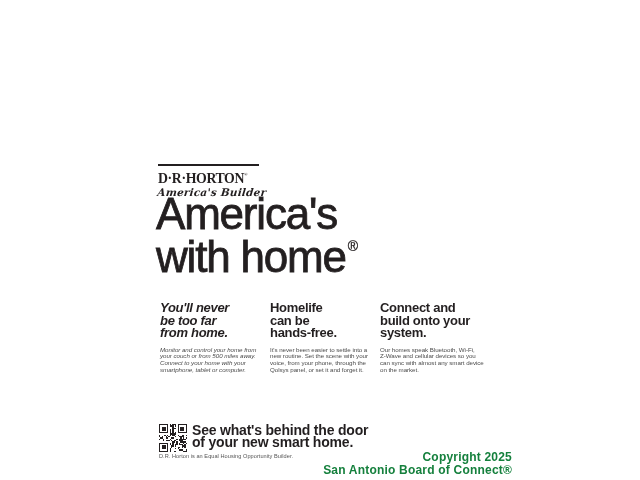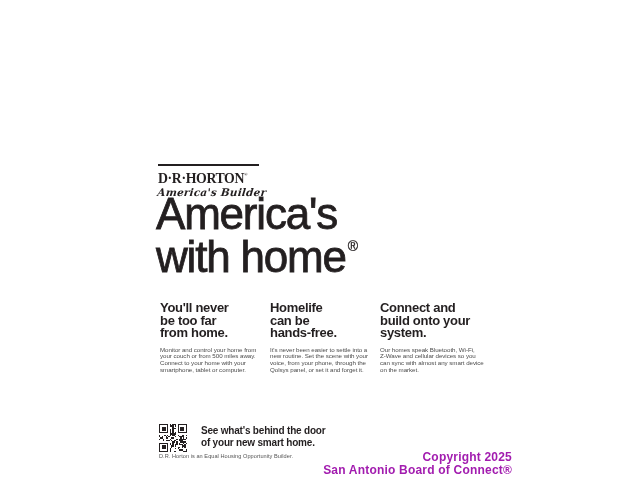--- a/index.html
+++ b/index.html
@@ -26,45 +26,45 @@
     position:absolute;left:156px;top:192px;
     font-weight:normal;font-size:44px;line-height:43px;letter-spacing:-1.2px;
     -webkit-text-stroke:0.8px #231f20;white-space:pre;
   }
   .headline .reg{
     display:inline-block;font-size:14px;-webkit-text-stroke:0.3px #231f20;
     position:relative;top:-21px;letter-spacing:0;margin-left:2px;
   }
   
   .col{position:absolute;top:302px;width:106px;}
-  .col-1{left:160px;} .col-2{left:270px;} .col-3{left:380px;}
+  .col-1{left:160px;font-style:italic;} .col-2{left:270px;} .col-3{left:380px;}
   .col-heading{
     font-weight:bold;font-size:13px;line-height:12.5px;letter-spacing:-0.3px;
     color:#231f20;white-space:pre;
   }
   .col-body{
     margin-top:7px;font-size:6.2px;line-height:6.9px;letter-spacing:-0.05px;
     color:#4b4b4b;white-space:pre;
   }
   
   .qr-block{position:absolute;left:159px;top:424px;width:28px;height:28px;}
   .qr-block svg{display:block;width:28px;height:28px;}
   .qr-caption{
     position:absolute;left:192px;top:425px;
-    font-weight:bold;font-size:10px;line-height:11.5px;letter-spacing:-0.2px;
-    color:#231f20;white-space:pre;margin-left:9px;
+    font-weight:bold;font-size:14px;line-height:11.5px;letter-spacing:-0.2px;
+    color:#231f20;white-space:pre;
   }
   .disclaimer{
     position:absolute;left:159px;top:453px;
     font-size:5.6px;letter-spacing:0.05px;color:#555555;white-space:pre;
   }
   
   .watermark{
     position:absolute;left:0;top:451px;width:512px;text-align:right;
-    font-weight:bold;font-size:12px;line-height:12.5px;letter-spacing:0.2px;color:#a21caf;
+    font-weight:bold;font-size:12px;line-height:12.5px;letter-spacing:0.2px;color:#15803d;
     text-shadow:-1px -1px 0 #fff,1px -1px 0 #fff,-1px 1px 0 #fff,1px 1px 0 #fff,
                 -1px 0 0 #fff,1px 0 0 #fff,0 -1px 0 #fff,0 1px 0 #fff;
     white-space:pre;
   }
 </style>
 </head>
 <body>
 
 <div class="canvas">
 

